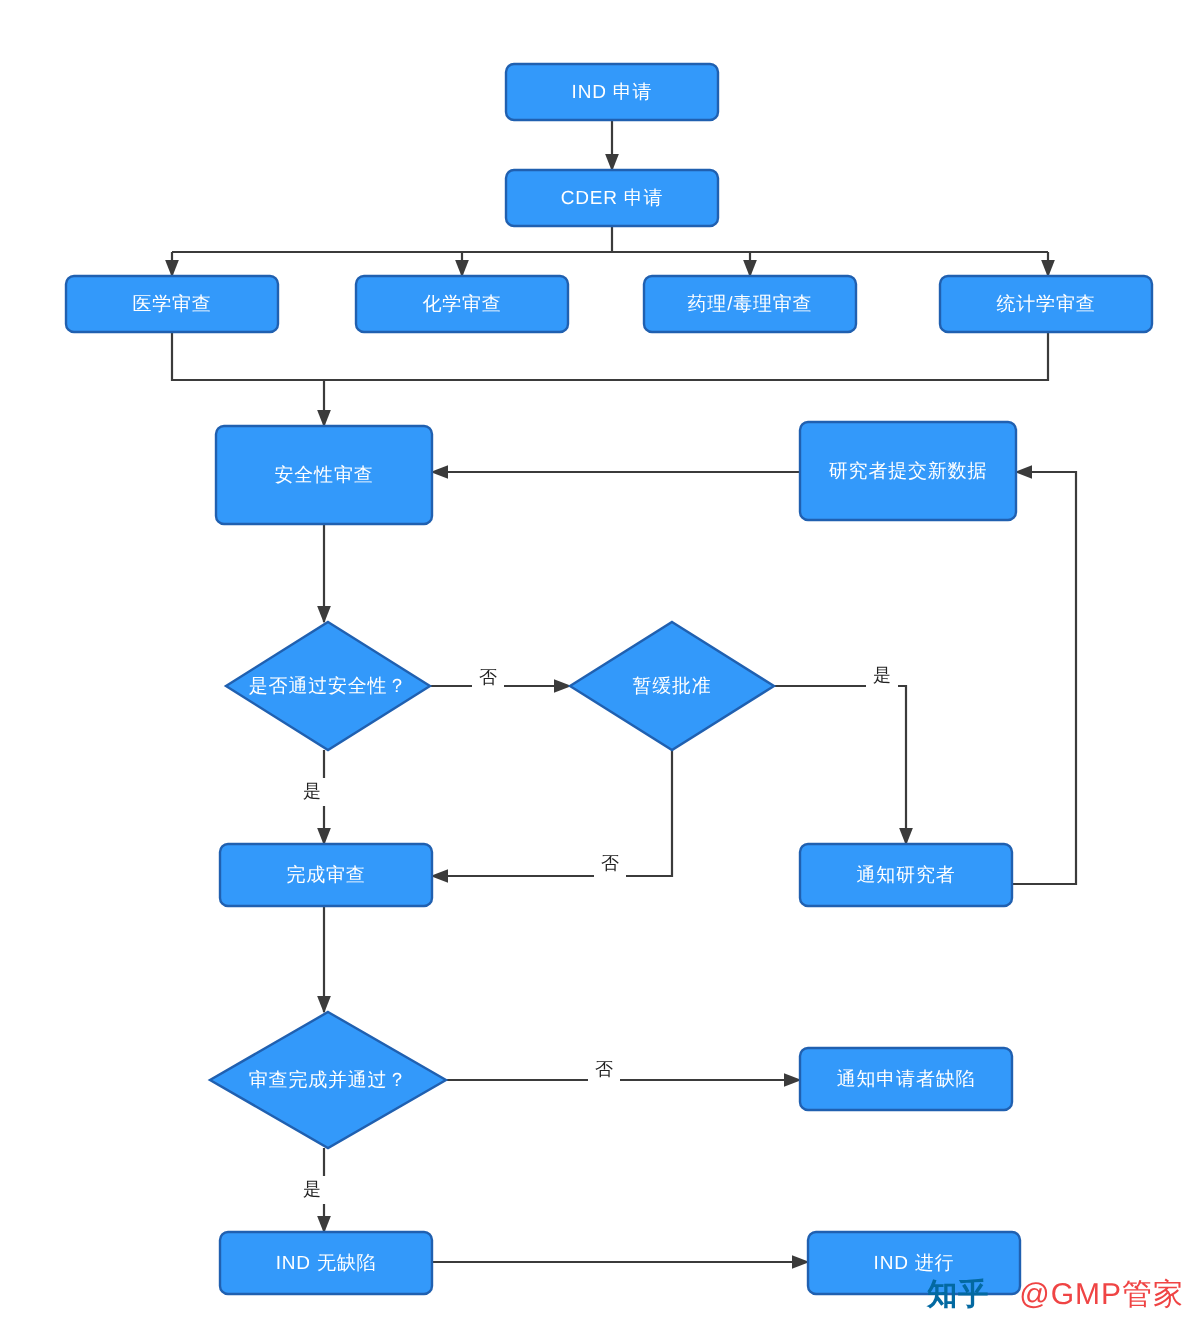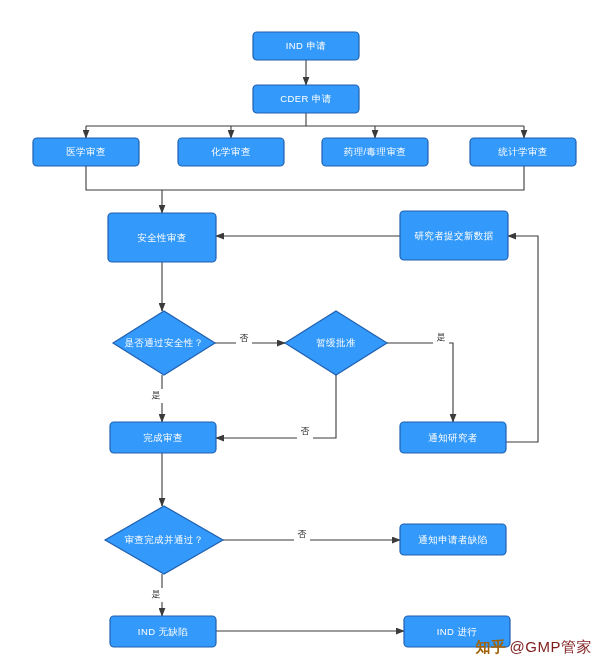--- a/index.html
+++ b/index.html
@@ -58,22 +58,22 @@
     position: absolute;
     right: 8px;
     bottom: 8px;
     font-family: "Liberation Sans", "DejaVu Sans", sans-serif;
     font-size: 15px;
     color: #b9b9b9;
     letter-spacing: 0.5px;
     white-space: nowrap;
     user-select: none;
   }
-  .watermark .wm-logo { font-weight: bold; color: #a16207; margin-right: 3px; }
-  .watermark .wm-handle { color: #7f1d1d; }
+  .watermark .wm-logo { font-weight: bold; color: #0369a1; margin-right: 3px; }
+  .watermark .wm-handle { color: #ef4444; margin-left: 12px; }
 </style>
 </head>
 <body>
 
 <div id="flow-root">
   <svg class="flow-canvas" viewBox="0 0 600 665">
     <defs>
       <marker id="arrowhead" markerWidth="9" markerHeight="7" refX="8.2" refY="3.5" orient="auto" markerUnits="userSpaceOnUse">
         <polygon points="0 0, 9 3.5, 0 7" fill="#3b3b3b"></polygon>
       </marker>

